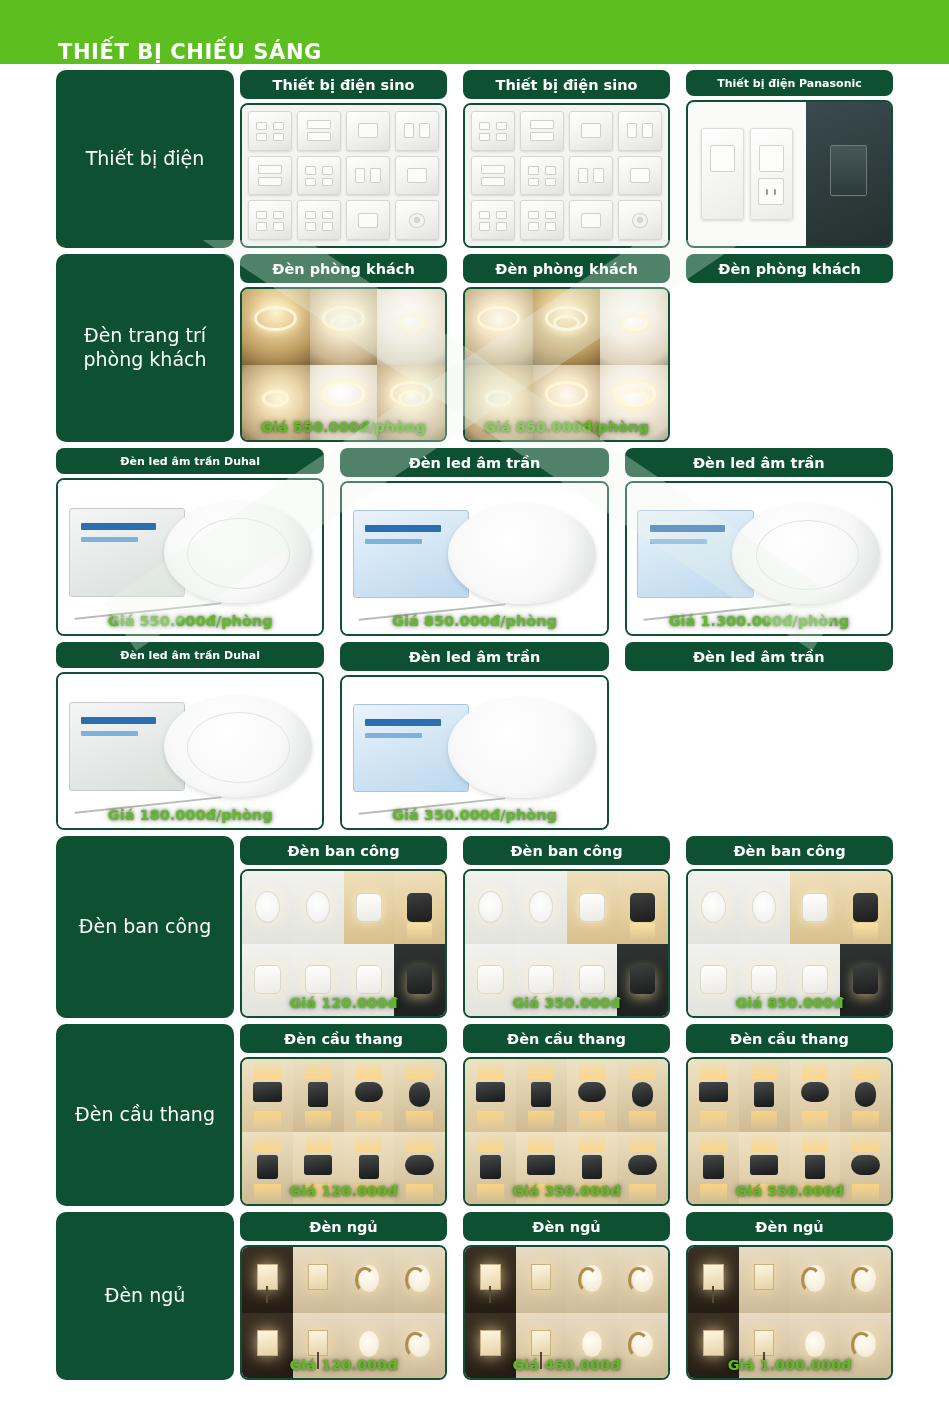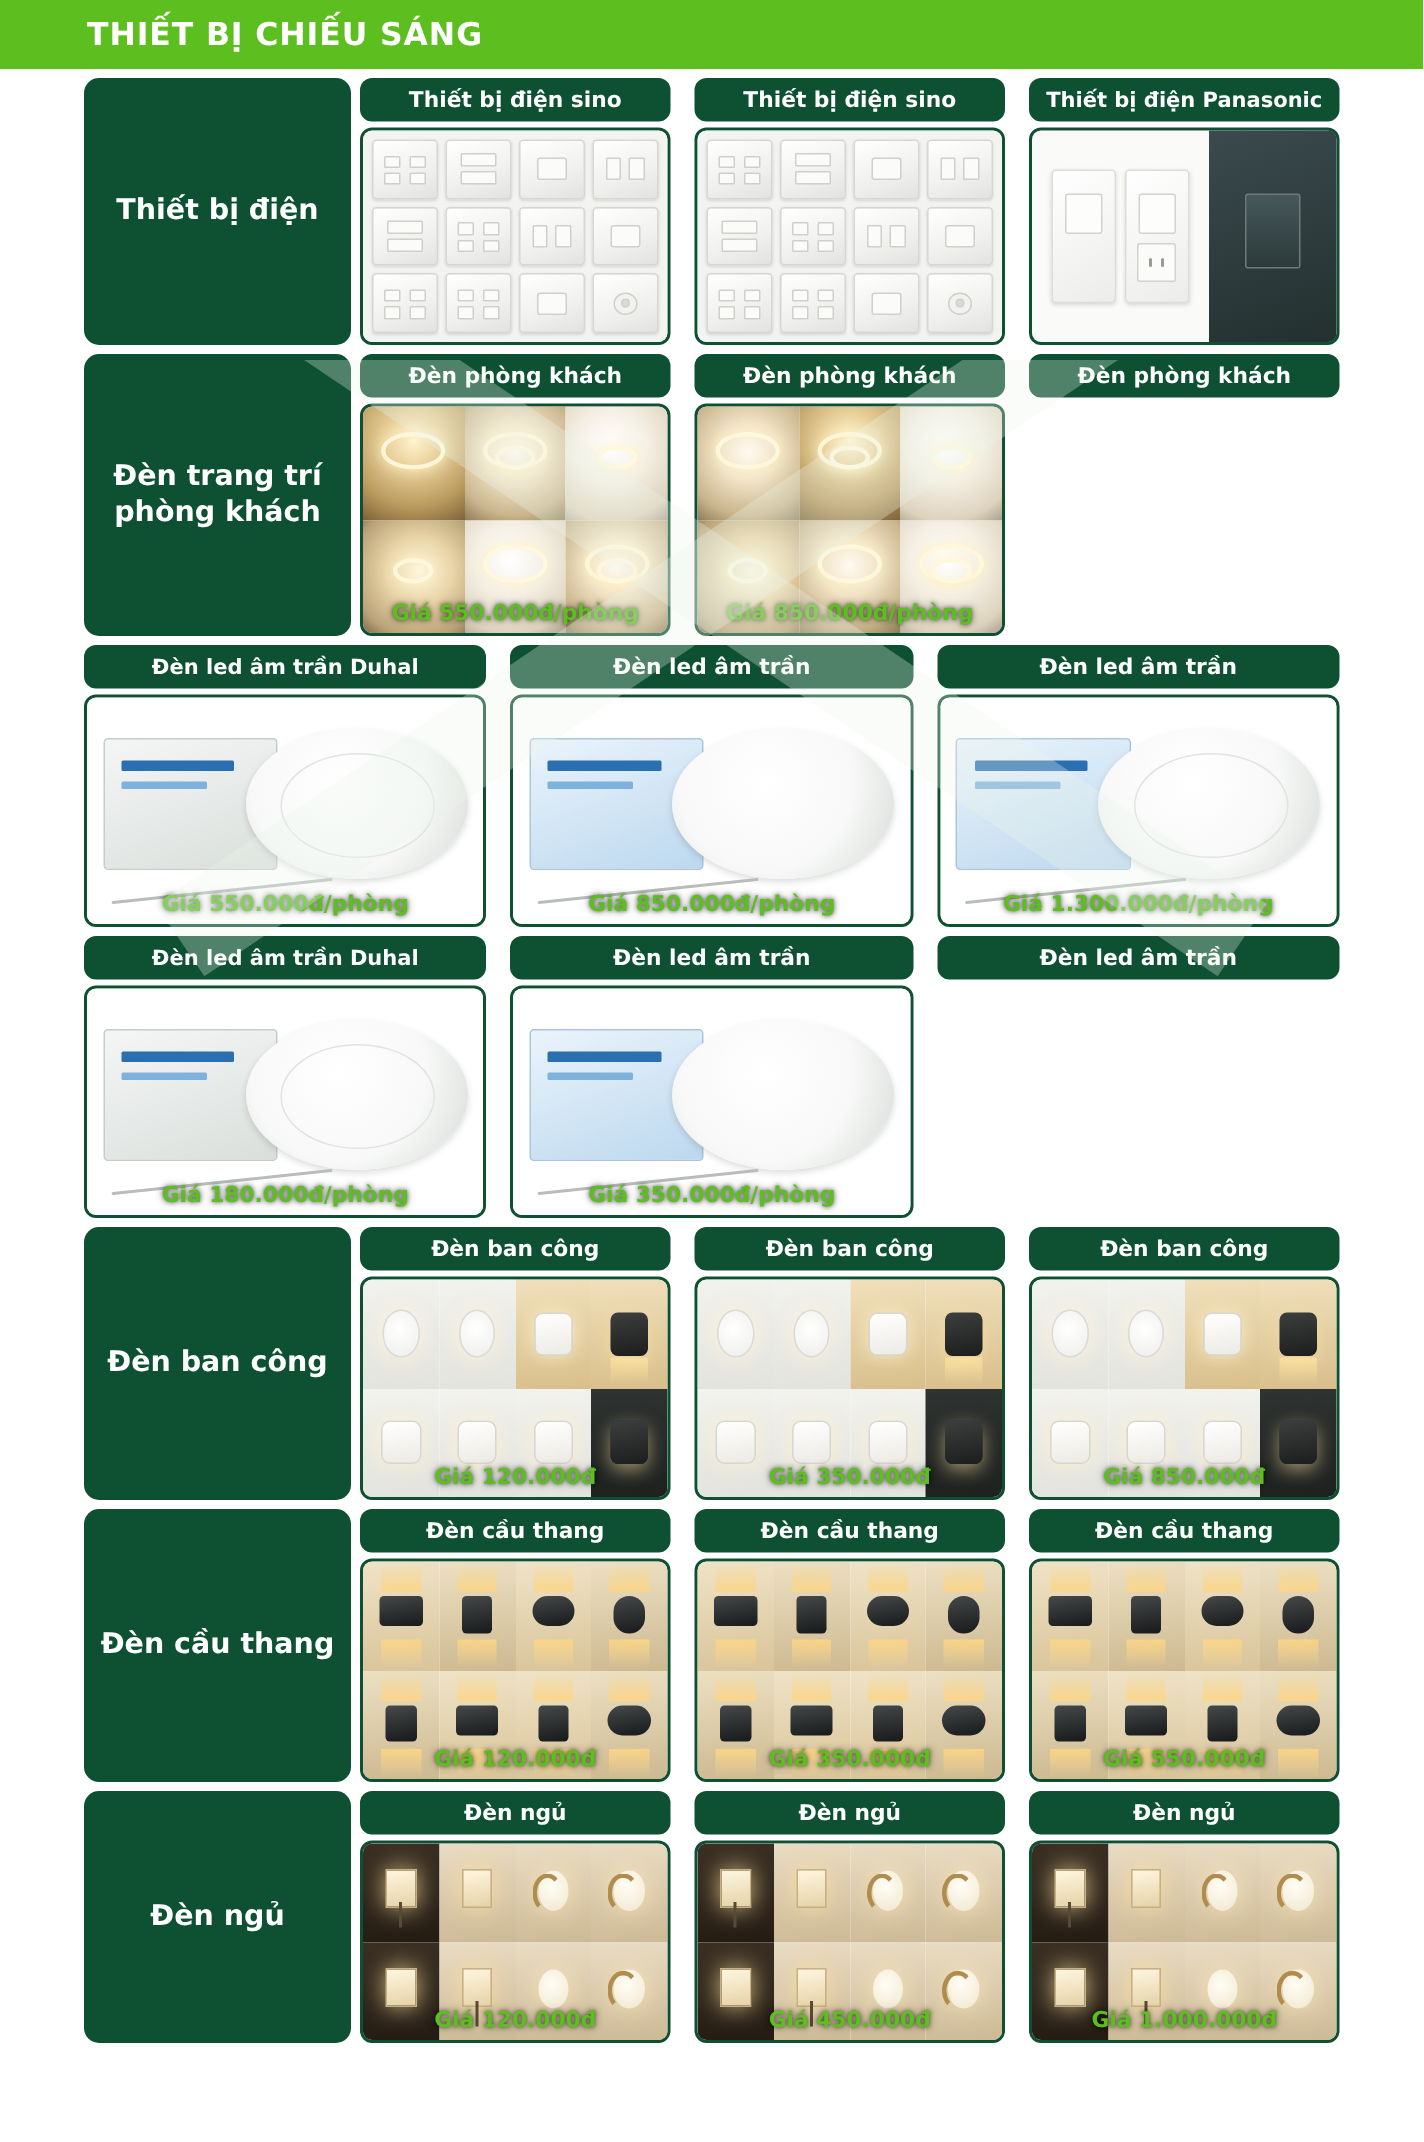--- a/index.html
+++ b/index.html
@@ -11,24 +11,24 @@
   .page {
     width: 949px;
     height: 1428px;
     position: relative;
     background: #ffffff;
     overflow: hidden;
   }
 
   
   .header {
-    height: 46px;
+    height: 64px;
     background: #5cbf1f;
     display: flex;
-    align-items: center;
+    align-items: flex-end;
     padding-left: 58px;
   }
   .header-title {
     color: #ffffff;
     font-size: 21px;
     font-weight: bold;
     letter-spacing: 0.6px;
   }
 
   
@@ -47,21 +47,21 @@
     width: 178px;
     flex: 0 0 178px;
     background: #0d5132;
     border-radius: 10px;
     color: #ffffff;
     display: flex;
     align-items: center;
     justify-content: center;
     text-align: center;
     font-size: 19px;
-    font-weight: bold;
+    font-weight: normal;
     line-height: 1.24;
     padding: 6px 8px;
   }
   .cells {
     display: flex;
     gap: 16px;
     flex: 1 1 auto;
   }
   .cell {
     flex: 1 1 0;
@@ -75,21 +75,21 @@
     border-radius: 8px;
     color: #ffffff;
     font-size: 14.5px;
     font-weight: bold;
     text-align: center;
     padding: 7px 4px 6px 4px;
     margin-bottom: 4px;
     white-space: nowrap;
     overflow: hidden;
   }
-  .cell-title.small { font-size: 14px; }
+  .cell-title.small { font-size: 11px; }
   .cell-body {
     flex: 1 1 auto;
     border: 2px solid #0d5132;
     border-radius: 8px;
     position: relative;
     overflow: hidden;
     background: #fff;
     display: flex;
     flex-direction: column;
     justify-content: center;

